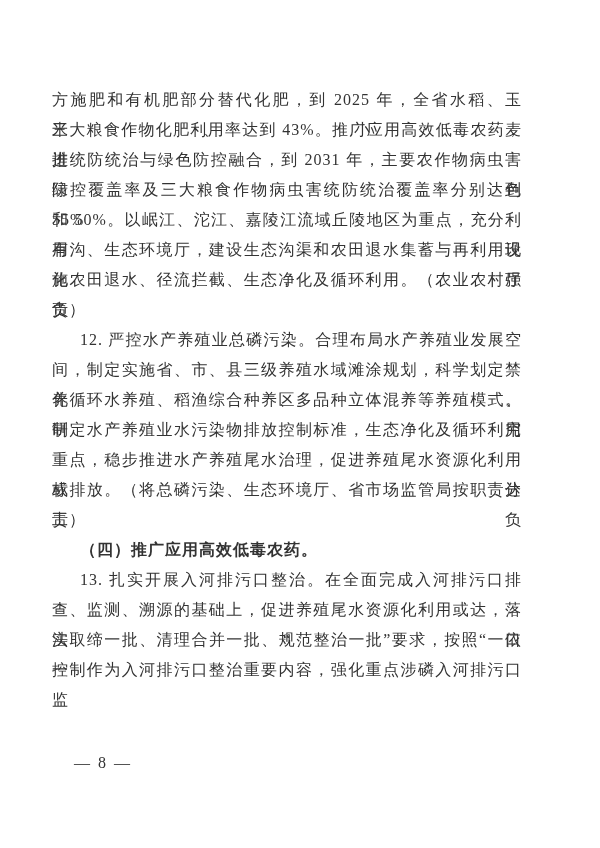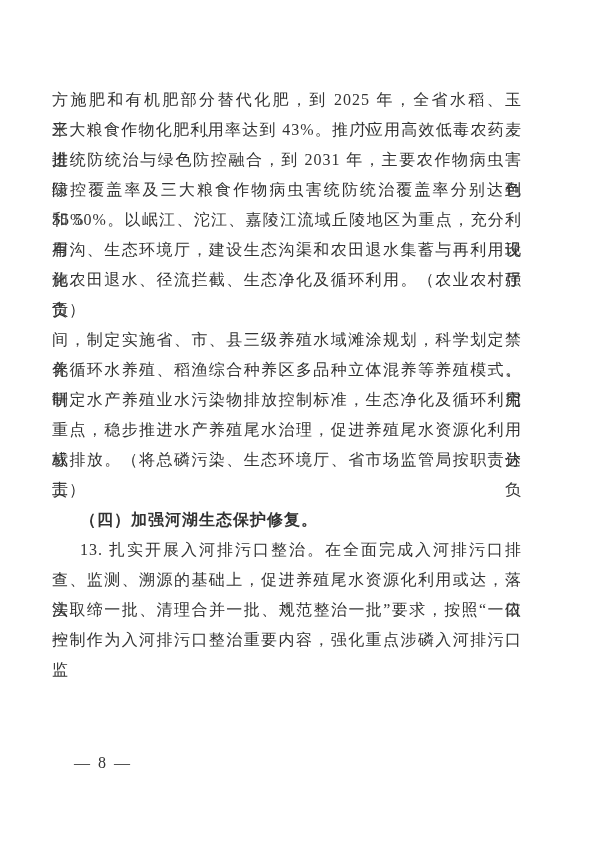--- a/index.html
+++ b/index.html
@@ -64,26 +64,27 @@
 <div class="page">
   <div class="text-block" id="lines-container">
       <div class="line fill">方施肥和有机肥部分替代化肥，到 2025 年，全省水稻、玉米、小麦</div>
       <div class="line fill">三大粮食作物化肥利用率达到 43%。推广应用高效低毒农药，推</div>
       <div class="line fill">进统防统治与绿色防控融合，到 2031 年，主要农作物病虫害绿色</div>
       <div class="line fill">防控覆盖率及三大粮食作物病虫害统防统治覆盖率分别达到 55%</div>
       <div class="line fill">和 50%。以岷江、沱江、嘉陵江流域丘陵地区为重点，充分利用现</div>
       <div class="line fill">有沟、生态环境厅，建设生态沟渠和农田退水集蓄与再利用设施，强</div>
       <div class="line fill">化农田退水、径流拦截、生态净化及循环利用。（农业农村厅负</div>
       <div class="line plain">责）</div>
+      <div class="line fill-indent">12. 严控水产养殖业总磷污染。合理布局水产养殖业发展空</div>
       <div class="line fill">间，制定实施省、市、县三级养殖水域滩涂规划，科学划定禁养区、</div>
       <div class="line fill">化循环水养殖、稻渔综合种养、多品种立体混养等养殖模式。研究</div>
       <div class="line fill">制定水产养殖业水污染物排放控制标准，生态净化及循环利用</div>
       <div class="line fill">重点，稳步推进水产养殖尾水治理，促进养殖尾水资源化利用或达</div>
       <div class="line fill">标排放。（将总磷污染、生态环境厅、省市场监管局按职责分工负</div>
       <div class="line plain">责）</div>
-      <div class="line heading">（四）加强河湖生态保护修复。</div>
+      <div class="line heading">（四）推广应用高效低毒农药。</div>
       <div class="line fill-indent">13. 扎实开展入河排污口整治。在全面完成入河排污口排</div>
       <div class="line fill">查、监测、溯源的基础上，促进养殖尾水资源化利用或达，落实“依</div>
       <div class="line fill">法取缔一批、清理合并一批、规范整治一批”要求，按照“一口一</div>
       <div class="line fill">控制作为入河排污口整治重要内容，强化重点涉磷入河排污口监</div>
     </div>
   <div class="page-number">— 8 —</div>
 </div>
 
 </body></html>

